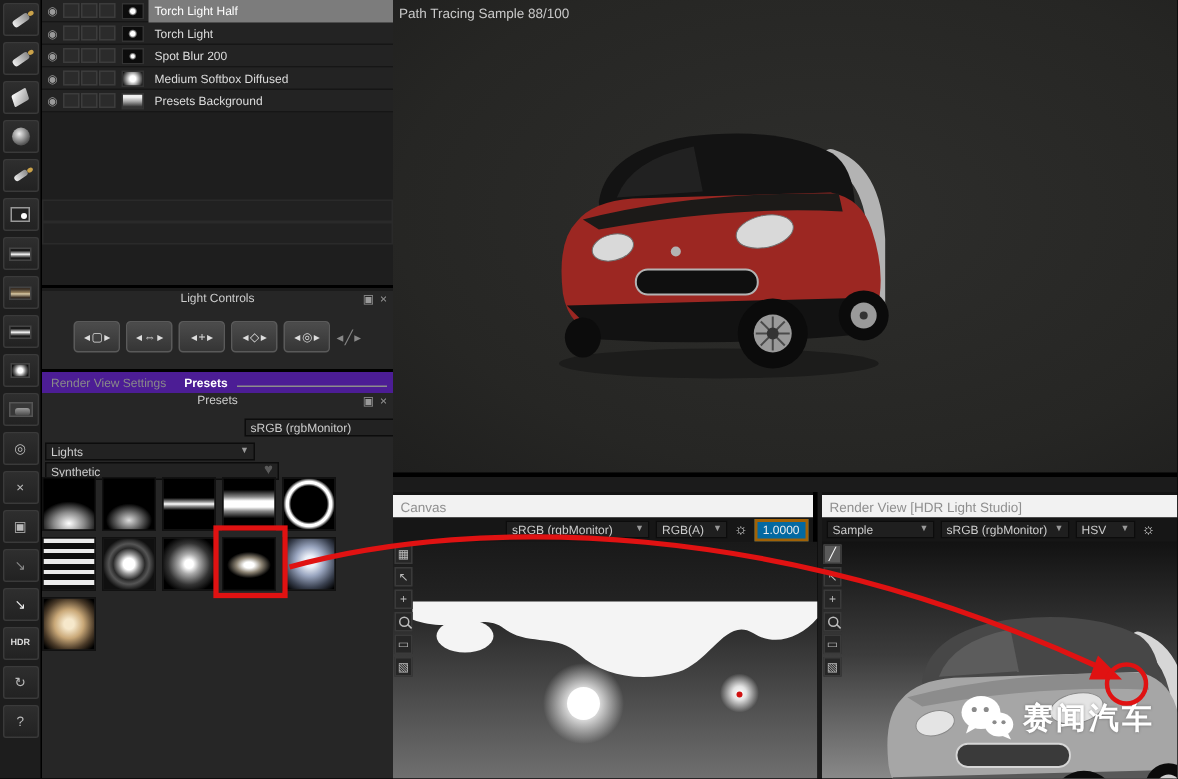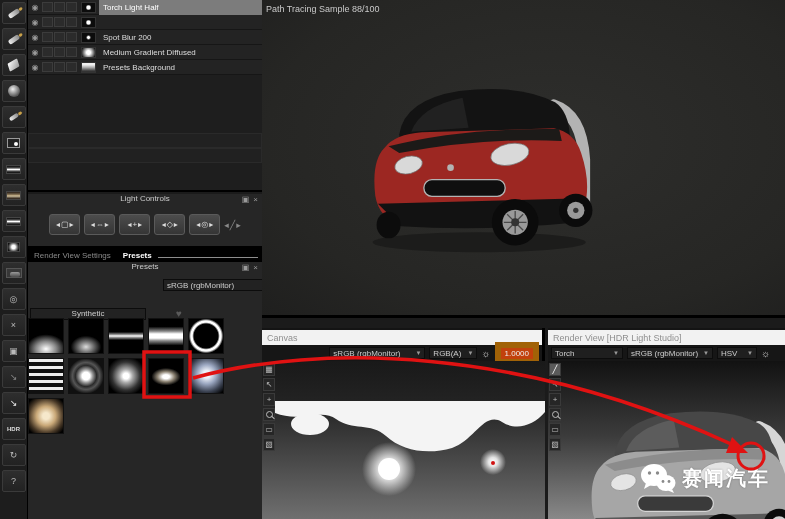--- a/index.html
+++ b/index.html
@@ -40,32 +40,32 @@
 
   
   .lightcontrols{position:absolute;left:28px;top:194px;width:234px;height:54px;background:#262626;border-bottom:2px solid #000;}
   .ptitle{position:relative;height:14px;display:flex;align-items:flex-start;justify-content:center;color:#ccc;}
   .ptitle .ticons{position:absolute;right:4px;top:1px;display:flex;gap:4px;color:#999;font-size:8px;}
   .lc-row{display:flex;justify-content:center;gap:4px;margin-top:6px;}
   .lc-btn{width:31px;height:21px;border-radius:3px;border:1px solid #5a5a5a;background:linear-gradient(180deg,#4c4c4c,#353535);display:flex;align-items:center;justify-content:center;gap:1px;color:#ddd;font-size:8px;}
   .lc-end{display:flex;align-items:center;color:#888;font-size:9px;gap:1px;}
 
   
-  .docktabs{position:absolute;left:28px;top:248px;width:234px;height:14px;background:#000000;display:flex;align-items:center;}
+  .docktabs{position:absolute;left:28px;top:248px;width:234px;height:14px;background:#4c1d95;display:flex;align-items:center;}
   .dtab{padding:0 6px;color:#8a8a8a;}
   .dtab.active{color:#fff;font-weight:bold;}
   .tabline{position:absolute;left:130px;right:4px;top:9px;height:1px;background:#8d8d8d;}
 
   
   .presets{position:absolute;left:28px;top:262px;width:234px;height:257px;background:#262626;}
   .dd{height:12px;background:#222;border:1px solid #0c0c0c;display:flex;align-items:center;justify-content:space-between;padding:0 3px;color:#ccc;}
   .dd .caret{color:#999;font-size:6px;}
   .dd-srgb{position:absolute;left:135px;top:17px;width:123px;}
   .dd-lights{position:absolute;left:2px;top:33px;width:140px;}
-  .dd-syn{position:absolute;left:2px;top:46px;width:116px;flex-direction:column;}
+  .dd-syn{position:absolute;left:2px;top:46px;width:156px;}
   .heart{position:absolute;left:148px;top:46px;color:#5a5a5a;font-size:10px;}
   .pgrid{position:absolute;left:0px;top:56px;width:234px;}
   .pthumb{position:absolute;width:36px;height:36px;background:#000;border:1px solid #111;}
   .t-dome{background:#000 radial-gradient(ellipse 75% 55% at 50% 88%,#fff,#888 40%,#000 78%);}
   .t-dome-soft{background:#000 radial-gradient(ellipse 55% 40% at 50% 82%,#ddd,#555 50%,#000 82%);}
   .t-bar-thin{background:linear-gradient(180deg,#000 38%,#999 46%,#fff 50%,#999 54%,#000 62%);}
   .t-bar-thick{background:linear-gradient(180deg,#000 22%,#888 36%,#fff 44%,#fff 56%,#888 64%,#000 78%);}
   .t-ring{background:radial-gradient(circle at 50% 50%,#000 50%,#fff 57%,#fff 63%,#000 72%);}
   .t-stripes{background:repeating-linear-gradient(180deg,#ededed 0 3px,#101010 3px 7px);}
   .t-donut{background:radial-gradient(circle at 50% 50%,#fff 16%,#999 28%,#2a2a2a 44%,#555 56%,#101010 74%);}
@@ -80,21 +80,21 @@
   .mainview svg{position:absolute;left:0;top:0;}
 
   
   .bpanel{position:absolute;top:318px;height:201px;background:#141414;margin-top:10px;}
   .canvasp{left:262px;width:283px;border-right:3px solid #000;}
   .renderp{left:548px;width:237px;}
   .wtitle{position:absolute;left:0;top:2px;right:0;height:15px;background:#f2f2f2;color:#8f8f8f;display:flex;align-items:center;padding-left:5px;font-size:9px;}
   .ptool{position:absolute;left:0;top:17px;right:0;height:16px;background:#161616;display:flex;align-items:center;gap:4px;padding:0 3px;color:#c5c5c5;}
   .ptool .dd{position:static;background:#1f1f1f;}
   .gear{color:#ddd;font-size:10px;}
-  .expo{background:#c2410c;color:#eee;padding:1px 4px;border:6px solid #a16207;}
+  .expo{background:#0369a1;color:#eee;padding:1px 4px;border:2px solid #a16207;}
   .spacer{flex:1;}
   .sideicons{position:absolute;left:1px;top:35px;width:12px;display:flex;flex-direction:column;gap:2px;z-index:5;}
   .sic{width:12px;height:13px;background:#262626;border:1px solid #3a3a3a;color:#bbb;display:flex;align-items:center;justify-content:center;font-size:8px;}
   .sic.active{background:#5a5a5a;color:#fff;}
   .mag{width:7px;height:7px;border:1px solid #bbb;border-radius:50%;position:relative;}
   .mag::after{content:"";position:absolute;width:4px;height:1px;background:#bbb;transform:rotate(45deg);right:-3px;bottom:-1px;}
   .pcontent{position:absolute;left:0;top:33px;right:0;bottom:0;}
   .pcontent svg{position:absolute;left:0;top:0;}
 
   
@@ -219,36 +219,37 @@
         <span class="cell sq"></span>
       <span class="cell thumb-s th-dot"></span>
       <span class="lbl">Torch Light Half</span>
     </div>
     <div class="lrow">
       <span class="cell eye">◉</span>
       <span class="cell sq"></span>
         <span class="cell sq"></span>
         <span class="cell sq"></span>
       <span class="cell thumb-s th-dot"></span>
+      <span class="lbl">Torch Light</span>
     </div>
     <div class="lrow">
       <span class="cell eye">◉</span>
       <span class="cell sq"></span>
         <span class="cell sq"></span>
         <span class="cell sq"></span>
       <span class="cell thumb-s th-dot-sm"></span>
       <span class="lbl">Spot Blur 200</span>
     </div>
     <div class="lrow">
       <span class="cell eye">◉</span>
       <span class="cell sq"></span>
         <span class="cell sq"></span>
         <span class="cell sq"></span>
       <span class="cell thumb-s th-soft"></span>
-      <span class="lbl">Medium Gradient Diffused</span>
+      <span class="lbl">Medium Softbox Diffused</span>
     </div>
     <div class="lrow">
       <span class="cell eye">◉</span>
       <span class="cell sq"></span>
         <span class="cell sq"></span>
         <span class="cell sq"></span>
       <span class="cell thumb-s th-grad"></span>
       <span class="lbl">Presets Background</span>
     </div>
     <div class="lspacer"></div>
@@ -307,20 +308,24 @@
   <div class="presets">
     <div class="ptitle">
       <span>Presets</span>
       <span class="ticons">
         <span>▣</span>
         <span>×</span>
       </span>
     </div>
     <div class="dd dd-srgb">
       <span>sRGB (rgbMonitor)</span>
+      <span class="caret">▼</span>
+    </div>
+    <div class="dd dd-lights">
+      <span>Lights</span>
       <span class="caret">▼</span>
     </div>
     <div class="dd dd-syn">
       <span>Synthetic</span>
       <span class="caret">▼</span>
     </div>
     <span class="heart">♥</span>
     <div class="pgrid">
       <div class="pthumb t-dome" style="left:0px;top:0px"></div>
       <div class="pthumb t-dome-soft" style="left:40px;top:0px"></div>
@@ -384,21 +389,21 @@
       </svg>
     </div>
   </div>
 
   <div class="bpanel renderp">
     <div class="wtitle">
         <span>Render View [HDR Light Studio]</span>
       </div>
     <div class="ptool">
       <div class="dd" style="width:72px">
-        <span>Torch</span>
+        <span>Sample</span>
         <span class="caret">▼</span>
       </div>
       <div class="dd" style="width:86px">
         <span>sRGB (rgbMonitor)</span>
         <span class="caret">▼</span>
       </div>
       <div class="dd" style="width:40px">
         <span>HSV</span>
         <span class="caret">▼</span>
       </div>

